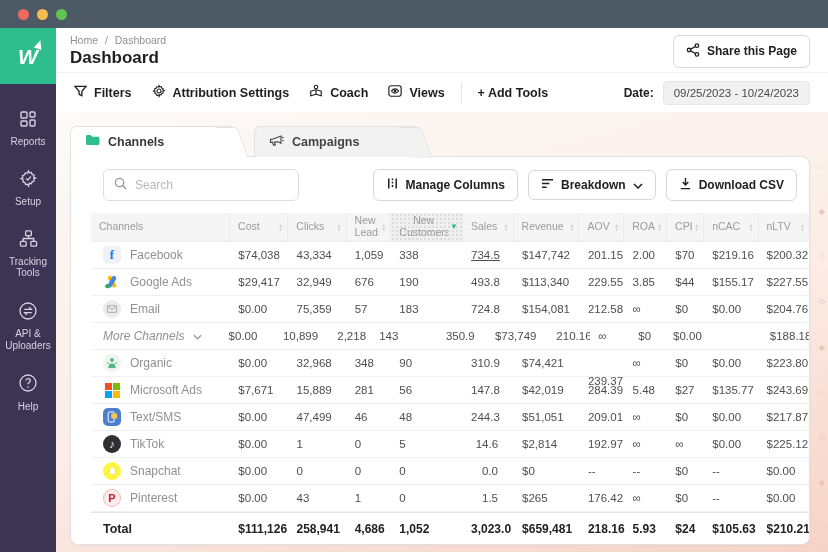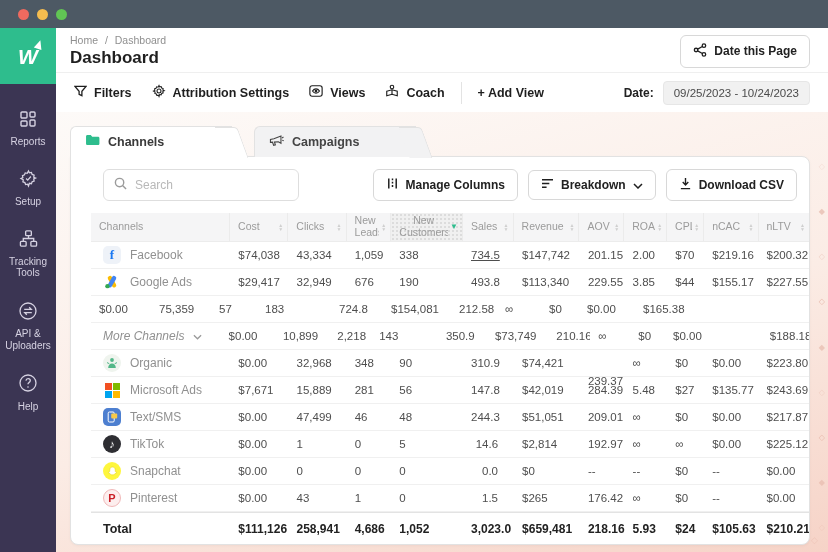--- a/index.html
+++ b/index.html
@@ -142,57 +142,57 @@
           </div>
           <h1 class="title">Dashboard</h1>
         </div>
         <button class="btn">
           <span><svg width="14" height="14" viewBox="0 0 16 16" fill="none" stroke="#1f1f1f" stroke-width="1.5">
                 <circle cx="12.5" cy="3" r="2"></circle>
                 <circle cx="3.5" cy="8" r="2"></circle>
                 <circle cx="12.5" cy="13" r="2"></circle>
                 <path d="M5.3 7l5.4-3M5.3 9l5.4 3"></path>
               </svg></span>
-          <span>Date this Page</span>
+          <span>Share this Page</span>
         </button>
       </div>
 
       <div class="toolbar">
         <button class="tbtn">
           <span><svg width="13" height="13" viewBox="0 0 14 14" fill="none" stroke="#1e1e1e" stroke-width="1.4">
                 <path d="M1 1.5h12L8.5 6.8v4.7l-3-1.5V6.8z"></path>
               </svg></span>
           <span>Filters</span>
         </button>
         <button class="tbtn">
           <span><svg width="14" height="14" viewBox="0 0 24 24" fill="none" stroke="#1e1e1e" stroke-width="1.8">
                 <circle cx="12" cy="12" r="3.4"></circle>
                 <path d="M12 2.5l1.1 2.4 2.6-.5.9 2.5 2.5.9-.5 2.6 2.4 1.1-2.4 1.1.5 2.6-2.5.9-.9 2.5-2.6-.5L12 21.5l-1.1-2.4-2.6.5-.9-2.5-2.5-.9.5-2.6L2.5 12l2.4-1.1-.5-2.6 2.5-.9.9-2.5 2.6.5z"></path>
               </svg></span>
           <span>Attribution Settings</span>
         </button>
         <button class="tbtn">
           <span><svg width="14" height="14" viewBox="0 0 16 16" fill="none" stroke="#1e1e1e" stroke-width="1.3">
+                <circle cx="8" cy="3.4" r="2"></circle>
+                <path d="M2 8.2l6-1.6 6 1.6v5.2l-6-1.6-6 1.6z"></path>
+                <path d="M8 6.6v5.2"></path>
+              </svg></span>
+          <span>Coach</span>
+        </button>
+        <button class="tbtn">
+          <span><svg width="14" height="14" viewBox="0 0 16 16" fill="none" stroke="#1e1e1e" stroke-width="1.3">
                 <rect x="1" y="2" width="14" height="12" rx="2.5"></rect>
                 <path d="M4 8s1.6-2.4 4-2.4S12 8 12 8s-1.6 2.4-4 2.4S4 8 4 8z"></path>
                 <circle cx="8" cy="8" r="0.9" fill="#1e1e1e"></circle>
               </svg></span>
           <span>Views</span>
         </button>
-        <button class="tbtn">
-          <span><svg width="14" height="14" viewBox="0 0 16 16" fill="none" stroke="#1e1e1e" stroke-width="1.3">
-                <circle cx="8" cy="3.4" r="2"></circle>
-                <path d="M2 8.2l6-1.6 6 1.6v5.2l-6-1.6-6 1.6z"></path>
-                <path d="M8 6.6v5.2"></path>
-              </svg></span>
-          <span>Coach</span>
-        </button>
         <span class="vdiv"></span>
         <button class="tbtn">
-          <span>+ Add View</span>
+          <span>+ Add Tools</span>
         </button>
         <div class="right">
           <span class="date-label">Date:</span>
           <span class="date-pill">09/25/2023 - 10/24/2023</span>
         </div>
       </div>
 
       <div class="content">
         <div class="diamonds">
             <span style="opacity: 0.2;">◇</span>
@@ -404,31 +404,42 @@
                   <div class="cell" style="width: 74px;">190</div>
                   <div class="cell" style="width: 52px; text-align: right; padding-right: 16px;">493.8</div>
                   <div class="cell" style="width: 68px;">$113,340</div>
                   <div class="cell" style="width: 46px;">229.55</div>
                   <div class="cell" style="width: 44px;">3.85</div>
                   <div class="cell" style="width: 38px;">$44</div>
                   <div class="cell" style="width: 56px;">$155.17</div>
                   <div class="cell" style="width: 52px;">$227.55</div>
                 </div>
                 <div class="trow">
+                  <div class="cell col-channel" style="width: 144px;">
+                    <span>
+                      <span class="ci" style="background:#ebebeb;border-radius:50%">
+                        <svg width="10" height="8" viewBox="0 0 12 9" fill="none" stroke="#9a9a9a">
+                          <rect x="0.5" y="0.5" width="11" height="8" rx="1"></rect>
+                          <path d="M0.5 1l5.5 4 5.5-4"></path>
+                        </svg>
+                      </span>
+                    </span>
+                    <span class="cname">Email</span>
+                  </div>
                   <div class="cell" style="width: 60px;">$0.00</div>
                   <div class="cell" style="width: 60px;">75,359</div>
                   <div class="cell" style="width: 46px;">57</div>
                   <div class="cell" style="width: 74px;">183</div>
                   <div class="cell" style="width: 52px; text-align: right; padding-right: 16px;">724.8</div>
                   <div class="cell" style="width: 68px;">$154,081</div>
                   <div class="cell" style="width: 46px;">212.58</div>
                   <div class="cell" style="width: 44px;">∞</div>
                   <div class="cell" style="width: 38px;">$0</div>
                   <div class="cell" style="width: 56px;">$0.00</div>
-                  <div class="cell" style="width: 52px;">$165.38</div>
+                  <div class="cell" style="width: 52px;">$204.76</div>
                 </div>
                 <div class="trow expandable">
                   <div class="cell col-channel" style="width: 144px;">
                     <span class="cname">More Channels</span>
                     <span><svg width="9" height="6" viewBox="0 0 10 6" fill="none" stroke="#9a9a9a" stroke-width="1.4">
                         <path d="M1 1l4 4 4-4"></path>
                       </svg></span>
                   </div>
                   <div class="cell" style="width: 60px;">$0.00</div>
                   <div class="cell" style="width: 60px;">10,899</div>

